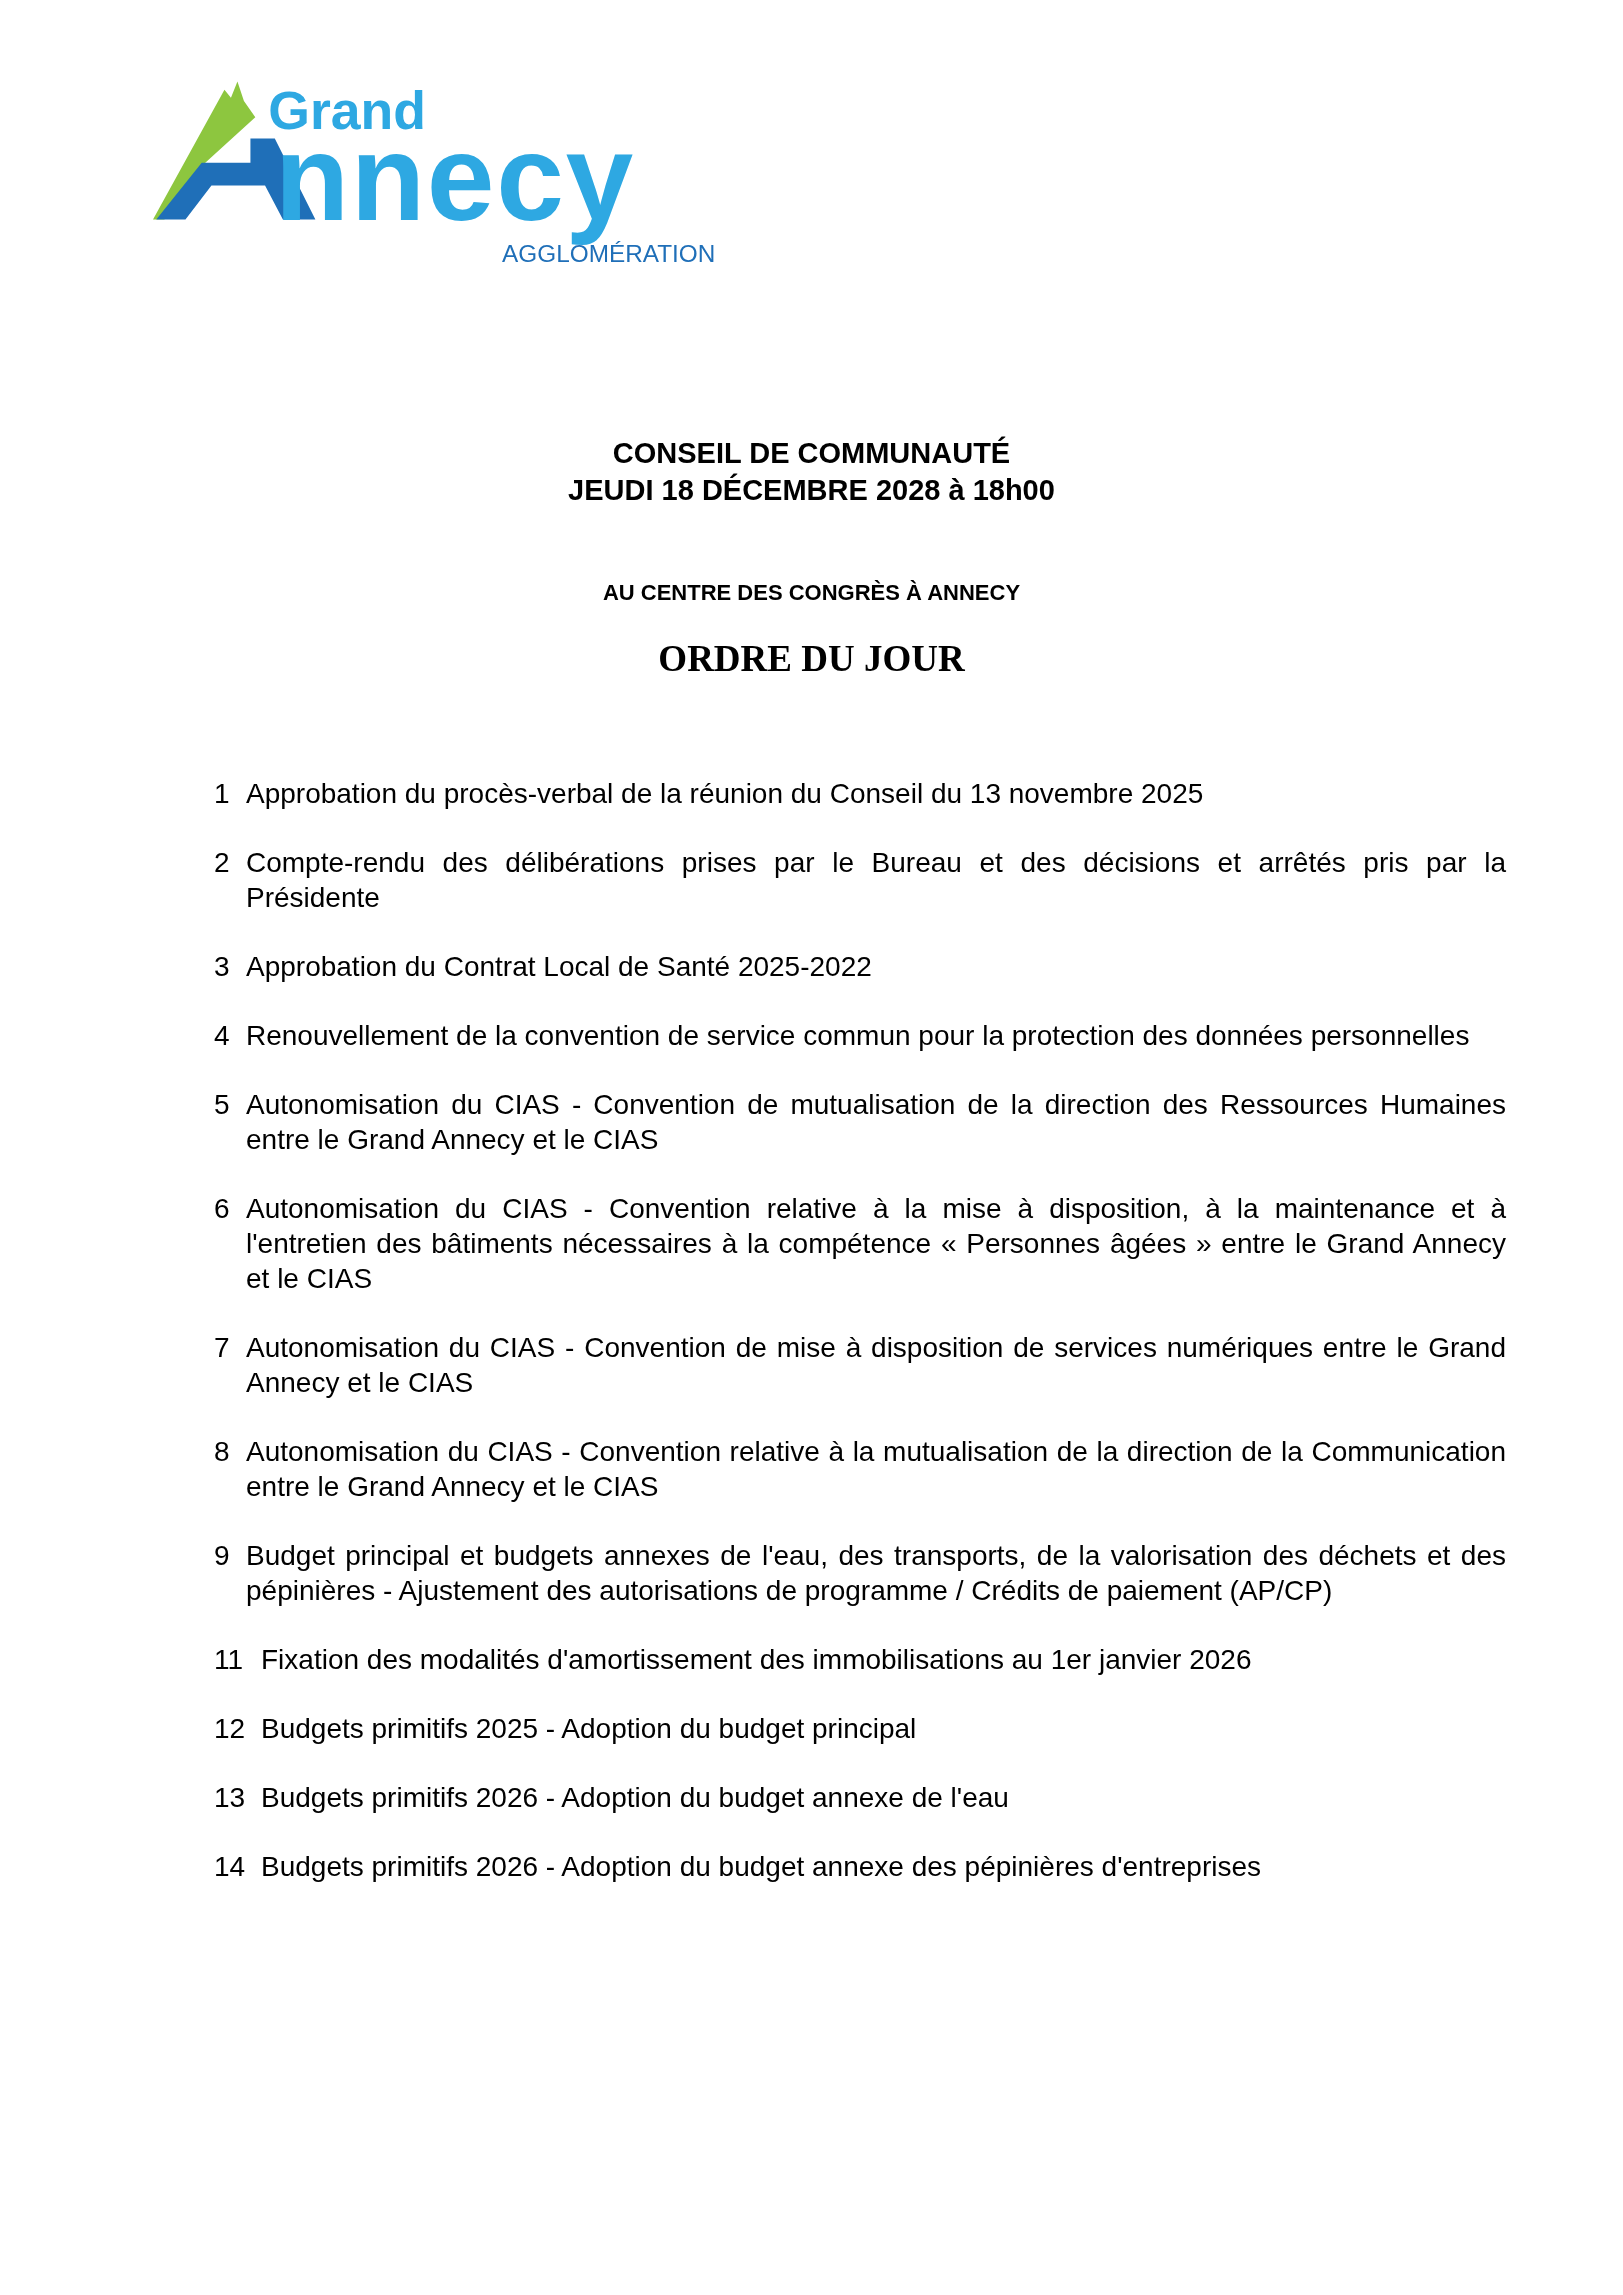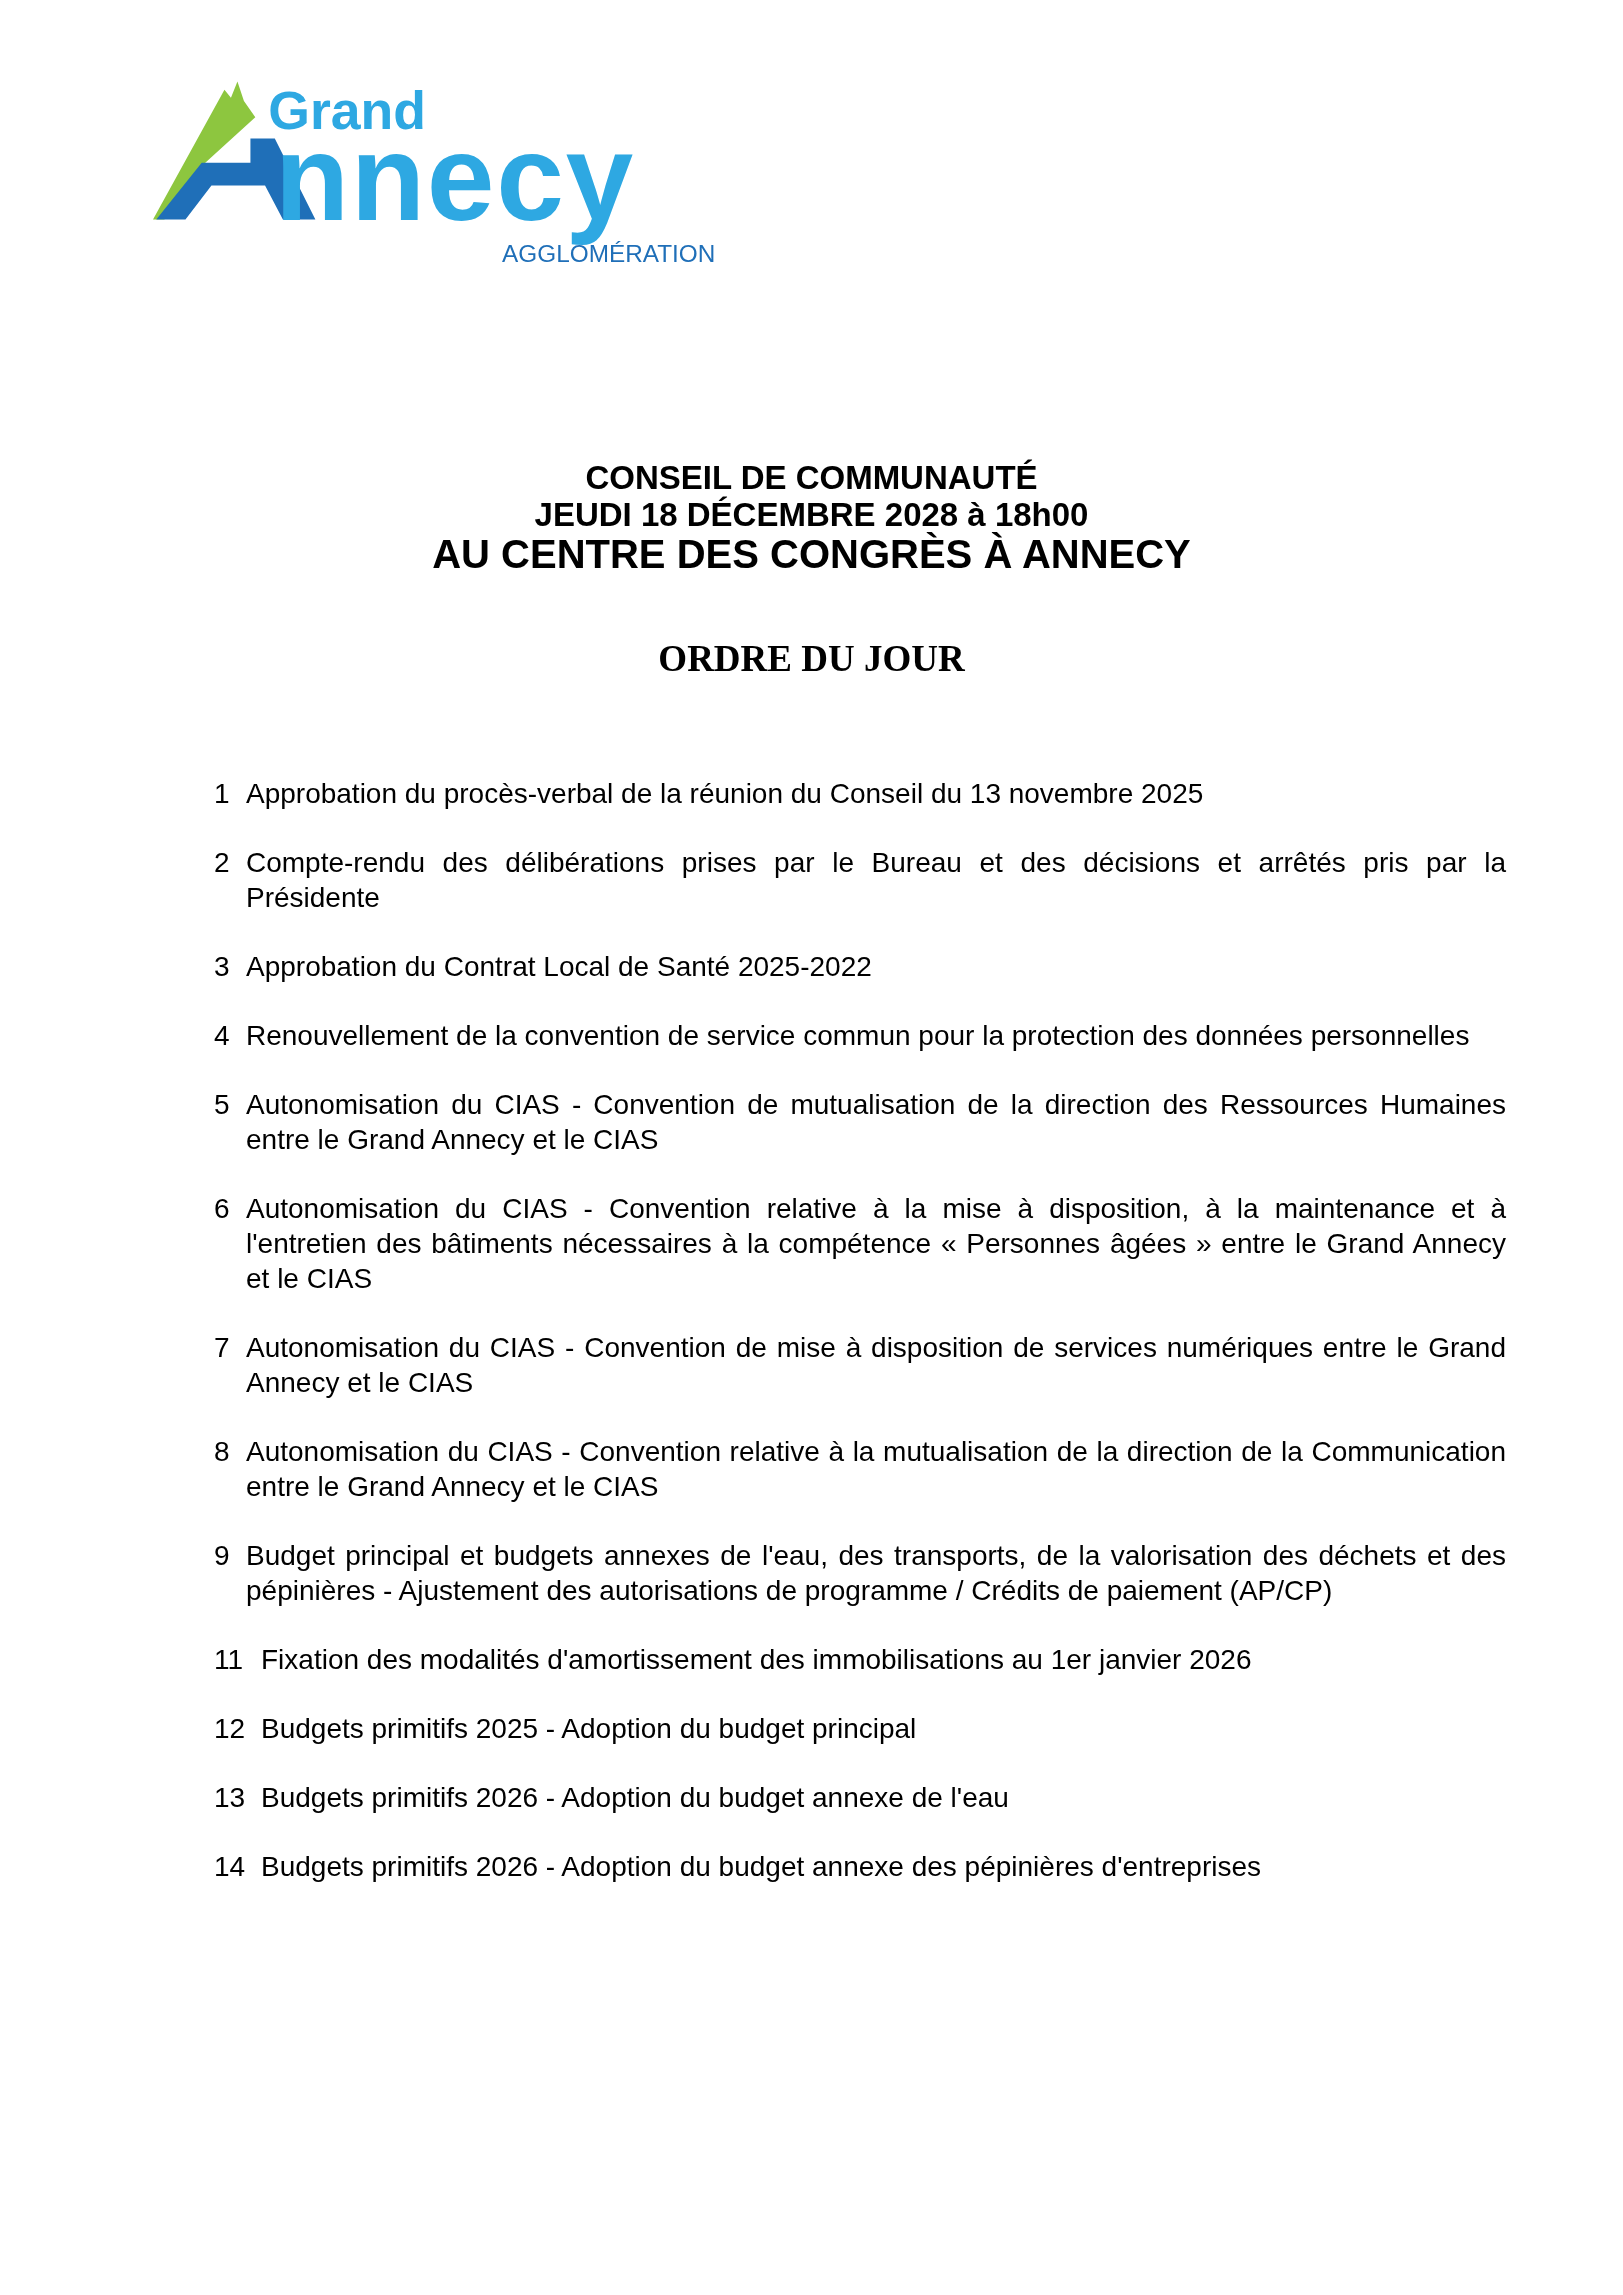--- a/index.html
+++ b/index.html
@@ -1,21 +1,21 @@
 <!DOCTYPE html>
 <html style="font-size:13px"><head>
 <meta charset="utf-8">
 <style>
   html, body { margin:0; padding:0; background:#ffffff; }
   body { width:1623px; height:2295px; position:relative; overflow:hidden;
          font-family:"Liberation Sans", sans-serif; color:#000; }
   .logo { position:absolute; left:153px; top:75px; width:682px; height:195px; }
   .heading { position:absolute; left:0; width:1623px; text-align:center; font-weight:bold; }
-  .h-title { top:459px; font-size:33px; line-height:37px;text-align:center; }
-  .h-venue { top:536px; font-size:40px; line-height:37px; }
+  .h-title { top:435px; font-size:29px; line-height:37px;text-align:center; }
+  .h-venue { top:574px; font-size:22px; line-height:37px; }
   .h-ordre { top:637px; font-size:37px; line-height:44px;font-family:Liberation Serif, serif; }
   .agenda { position:absolute; left:214px; top:776px; width:1292px; margin:0; padding:0; list-style:none; }
   .item { display:flex; font-size:28px; line-height:35px; margin-bottom:34px; }
   .num { flex:0 0 auto; white-space:pre; }
   .txt { flex:1 1 auto; text-align:justify; text-align-last:left; }
 </style>
 </head>
 <body>
 
 <svg class="logo" viewBox="0 0 840 240">

